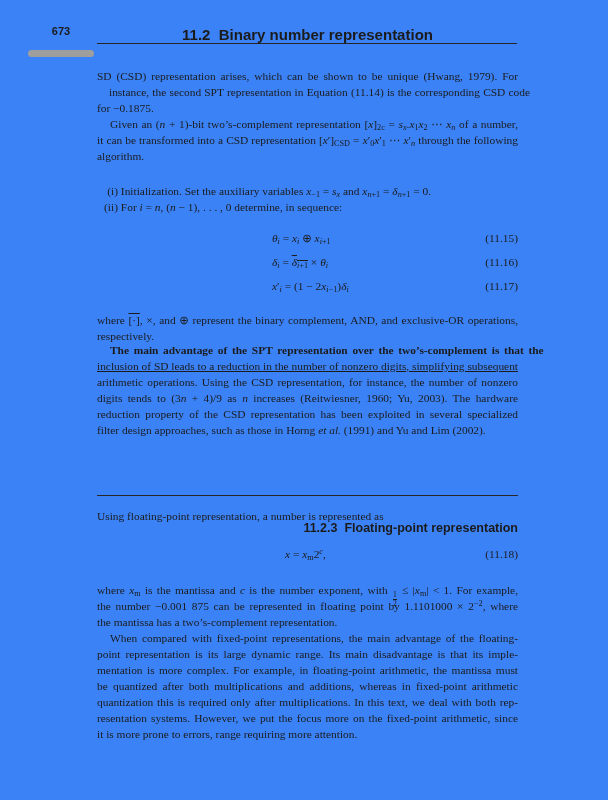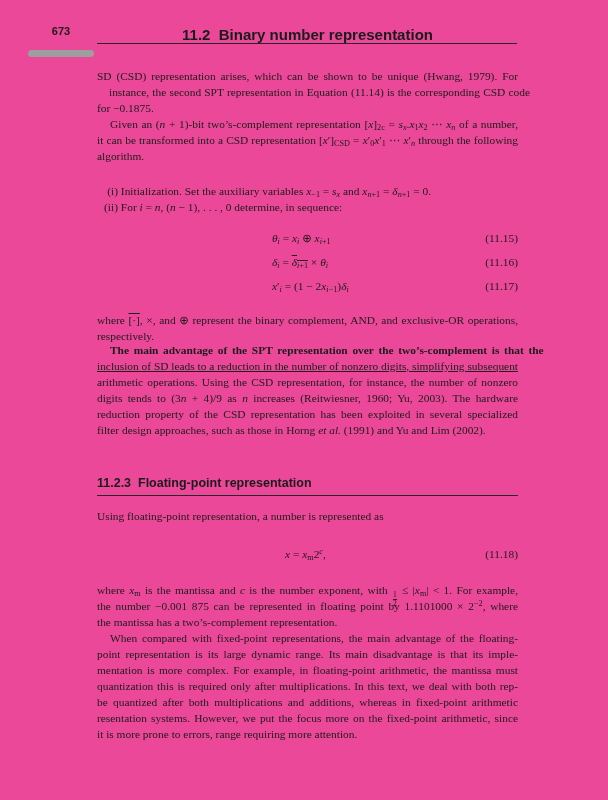--- a/index.html
+++ b/index.html
@@ -1,38 +1,38 @@
 <!DOCTYPE html>
 <html style="--text: #1b1b1b; --rule: #262626; --pill: #9e9e9e;"><head>
 <meta charset="utf-8">
 <style>
   html,body{margin:0;padding:0;}
   body{
     width:608px;height:800px;position:relative;background:#ffffff;
     color:var(--text,#1b1b1b);
     font-family:"Liberation Serif", serif;
   }
-  .page{position:absolute;inset:0;background:#ec4899;font-size:11.4px;}
+  .page{position:absolute;inset:0;background:#3b82f6;font-size:11.4px;}
   .pageno{
     position:absolute;left:28px;top:25px;width:66px;text-align:center;
     font-family:"Liberation Sans", sans-serif;font-weight:700;font-size:11px;
   }
   .running-header{
     position:absolute;left:97px;top:26px;width:421px;text-align:center;
     font-family:"Liberation Sans", sans-serif;font-weight:700;font-size:15px;
   }
   .header-rule{position:absolute;left:97px;top:43px;width:420px;border-top:1.6px solid var(--rule,#222);}
   .pill{position:absolute;left:28px;top:50px;width:66px;height:7px;border-radius:3.5px;background:var(--pill,#9e9e9e);}
   .column{position:absolute;left:97px;top:6px;width:421px;height:800px;}
   .block{position:absolute;left:0;width:421px;}
   .tline{height:16px;line-height:16px;white-space:nowrap;overflow:visible;}
   .p-indent .tline:first-child{text-indent:13px;}
   .heading{
-    position:absolute;left:0;width:421px;text-align:left;
-    font-family:"Liberation Sans", sans-serif;font-weight:700;font-size:12.5px;line-height:16px;
+    position:absolute;left:0;width:421px;text-align:right;
+    font-family:"Liberation Sans", sans-serif;font-weight:700;font-size:12.5px;line-height:16px;margin-top:45px;
   }
   .section-rule{position:absolute;left:0;width:421px;border-top:1.5px solid var(--rule,#222);}
   .eq-row{position:absolute;left:0;width:421px;display:flex;height:17px;line-height:17px;}
   .eq-math{margin-left:175px;}
   .eq-row.e18 .eq-math{margin-left:188px;}
   .eq-num{margin-left:auto;}
   .lm{display:inline-block;width:21px;text-align:right;}
   .ov{text-decoration:overline;}
   sub{font-size:0.72em;vertical-align:-0.28em;line-height:0;}
   sup{font-size:0.72em;vertical-align:0.5em;line-height:0;}
@@ -113,20 +113,20 @@
               <span>2</span>
             </span> ≤ |<i>x</i><sub>m</sub>| &lt; 1. For example,</span></div>
         <div class="tline"><span style="word-spacing: 1.83036px;">the number −0.001 875 can be represented in floating point by 1.1101000 × 2<sup>−2</sup>, where</span></div>
         <div class="tline"><span>the mantissa has a two’s-complement representation.</span></div>
       </div>
 
     <div class="block just p-indent" style="top:624px">
         <div class="tline"><span style="word-spacing: 1.92656px;">When compared with fixed-point representations, the main advantage of the floating-</span></div>
         <div class="tline"><span style="word-spacing: 2.22716px;">point representation is its large dynamic range. Its main disadvantage is that its imple-</span></div>
         <div class="tline"><span style="word-spacing: 1.5767px;">mentation is more complex. For example, in floating-point arithmetic, the mantissa must</span></div>
+        <div class="tline"><span style="word-spacing: 2.40156px;">be quantized after both multiplications and additions, whereas in fixed-point arithmetic</span></div>
         <div class="tline"><span style="word-spacing: 0.967634px;">quantization this is required only after multiplications. In this text, we deal with both rep-</span></div>
-        <div class="tline"><span style="word-spacing: 2.40156px;">be quantized after both multiplications and additions, whereas in fixed-point arithmetic</span></div>
         <div class="tline"><span style="word-spacing: 1.30078px;">resentation systems. However, we put the focus more on the fixed-point arithmetic, since</span></div>
         <div class="tline"><span>it is more prone to errors, range requiring more attention.</span></div>
       </div>
 
   </div>
 </div>
 
 </body></html>

